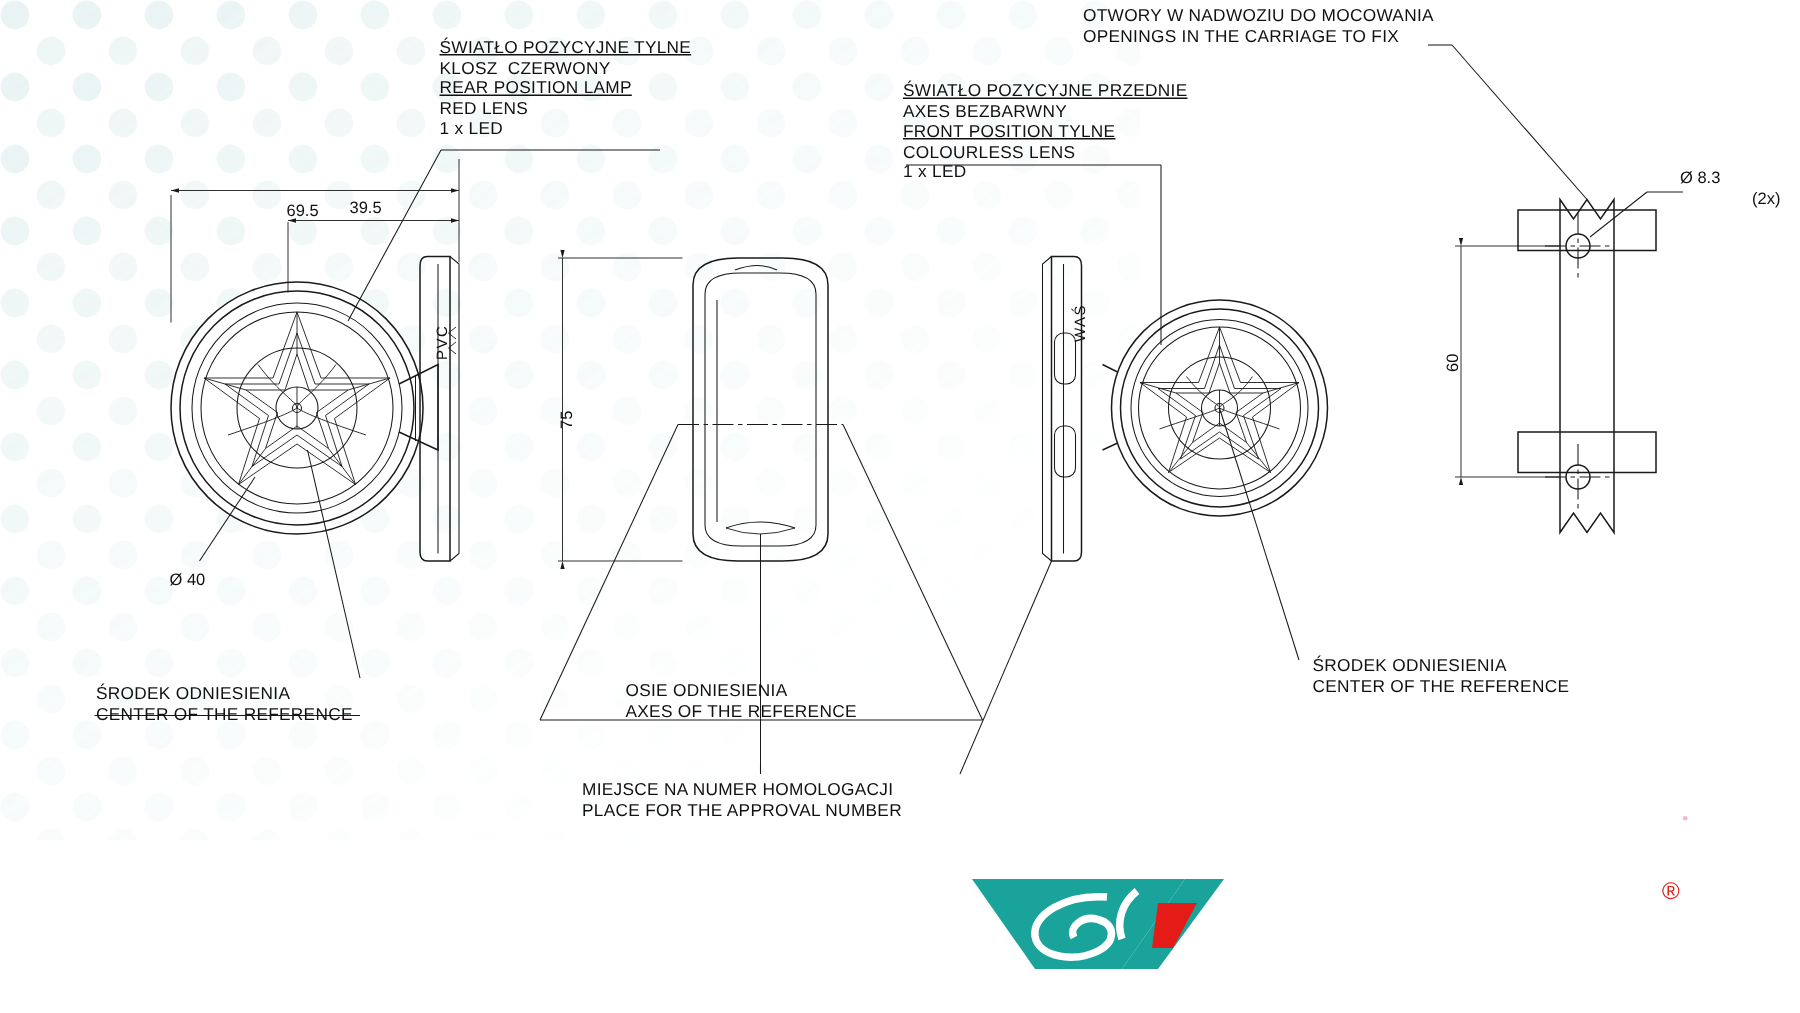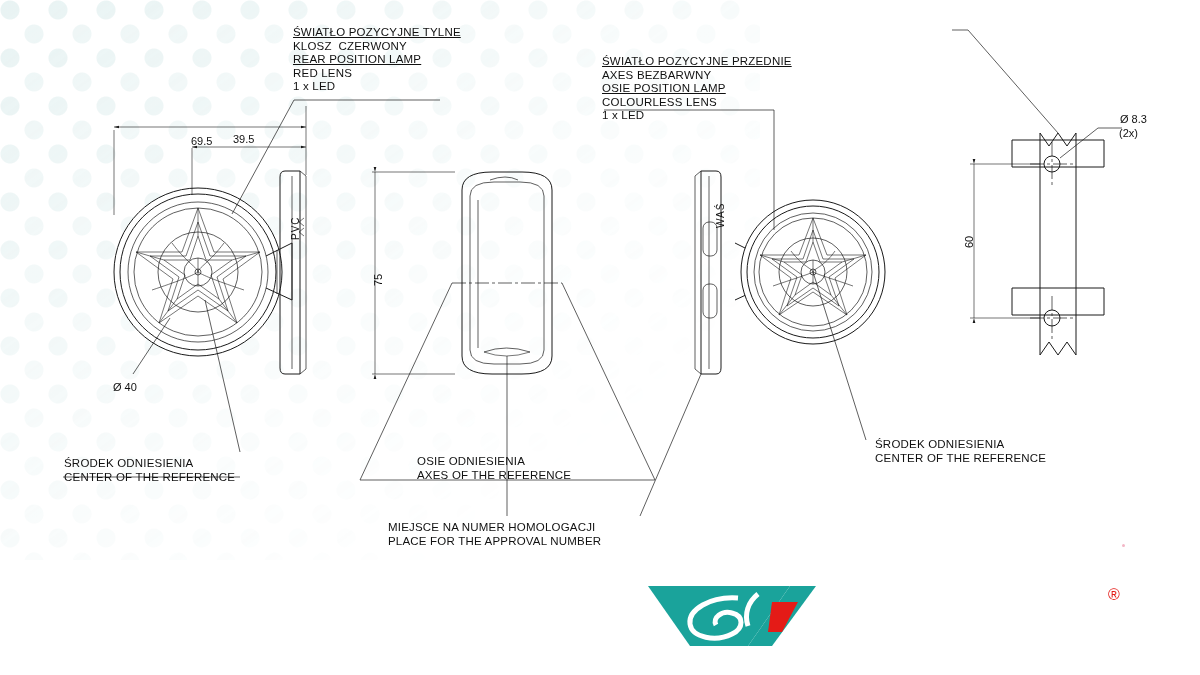--- a/index.html
+++ b/index.html
@@ -230,44 +230,46 @@
   </svg>
 
   <div class="txt" style="left:293px;top:26px;"><span class="u">ŚWIATŁO POZYCYJNE TYLNE</span>
 <span>KLOSZ  CZERWONY</span>
 <span class="u">REAR POSITION LAMP</span>
 <span>RED LENS</span>
 <span>1 x LED</span></div>
 
   <div class="txt" style="left:602px;top:55px;"><span class="u">ŚWIATŁO POZYCYJNE PRZEDNIE</span>
 <span>AXES BEZBARWNY</span>
-<span class="u">OSIE POSITION LAMP</span>
+<span class="u">FRONT POSITION TYLNE</span>
 <span>COLOURLESS LENS</span>
 <span>1 x LED</span></div>
 
+  <div class="txt" style="left:722px;top:5px;"><span>OTWORY W NADWOZIU DO MOCOWANIA</span>
+<span>OPENINGS IN THE CARRIAGE TO FIX</span></div>
 
   <div class="txt" style="left:64px;top:457px;"><span>ŚRODEK ODNIESIENIA</span>
 <span>CENTER OF THE REFERENCE</span></div>
 
   <div class="txt" style="left:875px;top:438px;"><span>ŚRODEK ODNIESIENIA</span>
 <span>CENTER OF THE REFERENCE</span></div>
 
   <div class="txt" style="left:417px;top:455px;"><span>OSIE ODNIESIENIA</span>
 <span>AXES OF THE REFERENCE</span></div>
 
   <div class="txt" style="left:388px;top:521px;"><span>MIEJSCE NA NUMER HOMOLOGACJI</span>
 <span>PLACE FOR THE APPROVAL NUMBER</span></div>
 
   <div class="dim" style="left:191px;top:111px;margin-top:24px;">69.5</div>
   <div class="dim" style="left:233px;top:133px;">39.5</div>
   <div class="dim" style="left:113px;top:381px;">Ø 40</div>
   <div class="dim rot90" style="left:372px;top:286px;">75</div>
   <div class="dim rot90" style="left:963px;top:248px;">60</div>
   <div class="dim" style="left:1120px;top:113px;">Ø 8.3</div>
-  <div class="dim" style="left:1119px;top:127px;">(2x)</div>
+  <div class="dim" style="left:1168px;top:127px;">(2x)</div>
 
   <div class="dim rot90" style="left:290px;top:240px;font-size:10px;letter-spacing:1px;">PVC</div>
   <div class="dim rot90" style="left:715px;top:228px;font-size:10px;letter-spacing:1px;">WAŚ</div>
 
   <div class="pinkdot"></div>
 
   <div class="logo">
     <svg viewBox="0 0 500 72" width="500" height="72">
       <path d="M8,6 L150,6 L108,66 L50,66 Z" fill="#1aa39b"></path>
       <path d="M150,6 L176,6 L132,66 L108,66 Z" fill="#1aa39b"></path>

